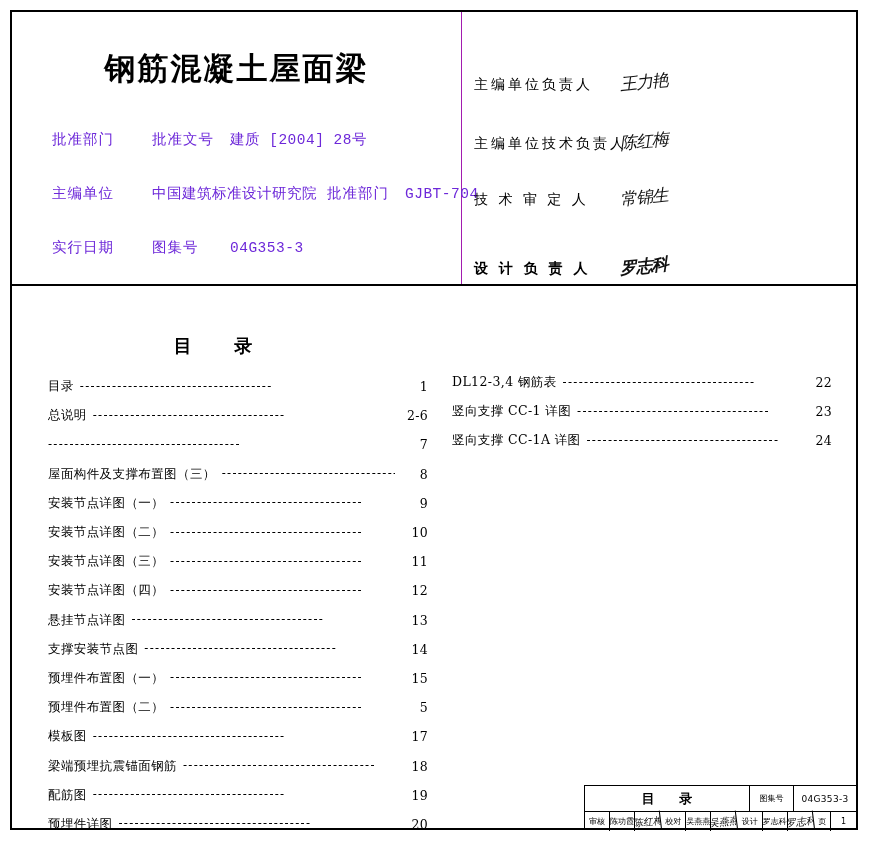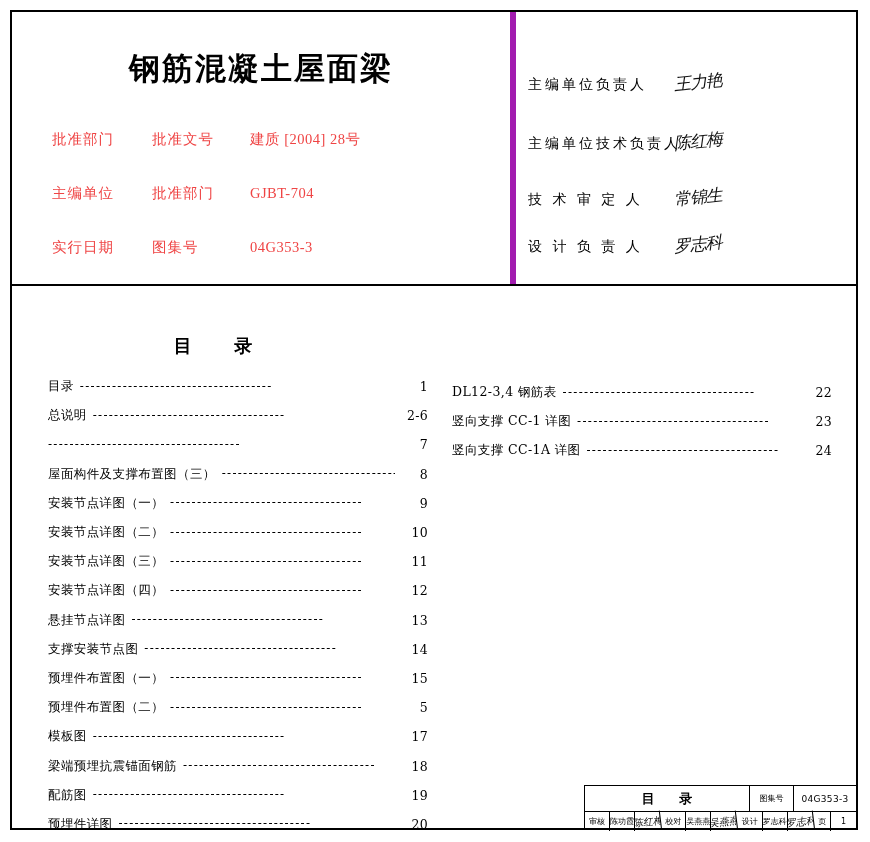--- a/index.html
+++ b/index.html
@@ -32,23 +32,23 @@
     position: absolute;
     left: 12px;
     top: 12px;
     width: 844px;
     height: 274px;
     box-sizing: border-box;
     border-bottom: 2px solid #000;
     display: flex;
   }
   .topleft {
-    width: 504px;
-    box-sizing: border-box;
-    border-right: 6px solid #a21caf;
+    width: 450px;
+    box-sizing: border-box;
+    border-right: 1px solid #a21caf;
     position: relative;
   }
   .topright {
     flex: 1;
     position: relative;
   }
   .maintitle {
     position: absolute;
     left: 0;
     right: 0;
@@ -58,33 +58,33 @@
     font-weight: bold;
     font-size: 31px;
     letter-spacing: 2px;
     color: #000;
   }
   .infogrid {
     position: absolute;
     left: 40px;
     top: 118px;
     width: 470px;
-    font-family: Liberation Serif, serif;
+    font-family: Liberation Mono, monospace;
     font-size: 14.5px;
-    color: #ef4444;
+    color: #6d28d9;
   }
   .inforow {
     display: flex;
     align-items: baseline;
     height: 54px;
   }
   .lbl-a { width: 100px; letter-spacing: 1px; }
   .val-a { width: 175px; letter-spacing: 0.5px; }
   .lbl-b { width: 78px; letter-spacing: 1px; }
-  .val-b { flex: 1; letter-spacing: 0.5px; margin-left: 20px; }
+  .val-b { flex: 1; letter-spacing: 0.5px; }
 
   
   .sigrow {
     position: absolute;
     left: 0;
     right: 0;
     height: 54px;
     display: flex;
     align-items: center;
     font-family: "DejaVu Serif", "Liberation Serif", serif;
@@ -105,21 +105,21 @@
     font-style: italic;
     font-size: 17px;
     color: #111;
     transform: rotate(-6deg);
     transform-origin: left center;
     letter-spacing: -1px;
   }
   .sigrow:nth-child(1) { top: 46px; }
   .sigrow:nth-child(2) { top: 105px; }
   .sigrow:nth-child(3) { top: 161px; }
-  .sigrow:nth-child(4) { top: 208px; }
+  .sigrow:nth-child(4) { top: 230px; font-weight: bold; }
 
   
   .contents {
     position: absolute;
     left: 12px;
     top: 288px;
     width: 745px;
     height: 542px;
   }
   .contents-title {
@@ -134,21 +134,21 @@
     letter-spacing: 18px;
     color: #000;
   }
   .toc-col {
     position: absolute;
     font-family: "DejaVu Serif", "Liberation Serif", serif;
     font-size: 12.5px;
     color: #000;
   }
   .toc-col.left { left: 36px; top: 84px; width: 380px; }
-  .toc-col.right { left: 440px; top: 90px; width: 380px; }
+  .toc-col.right { left: 440px; top: 80px; width: 380px; }
   .toc-row {
     display: flex;
     align-items: center;
     height: 29.2px;
     white-space: nowrap;
   }
   .toc-label { padding-right: 6px; letter-spacing: 0.4px; }
   .toc-dash {
     flex: 1;
     overflow: hidden;
@@ -251,20 +251,21 @@
       <div class="maintitle">钢筋混凝土屋面梁</div>
 
       <div class="infogrid">
         <div class="inforow">
           <span class="lbl-a">批准部门</span>
           <span class="lbl-b">批准文号</span>
           <span class="val-b">建质 [2004] 28号</span>
         </div>
         <div class="inforow">
           <span class="lbl-a">主编单位</span>
+          <span class="val-a">中国建筑标准设计研究院</span>
           <span class="lbl-b">批准部门</span>
           <span class="val-b">GJBT-704</span>
         </div>
         <div class="inforow">
           <span class="lbl-a">实行日期</span>
           <span class="lbl-b">图集号</span>
           <span class="val-b">04G353-3</span>
         </div>
       </div>
     </div>

